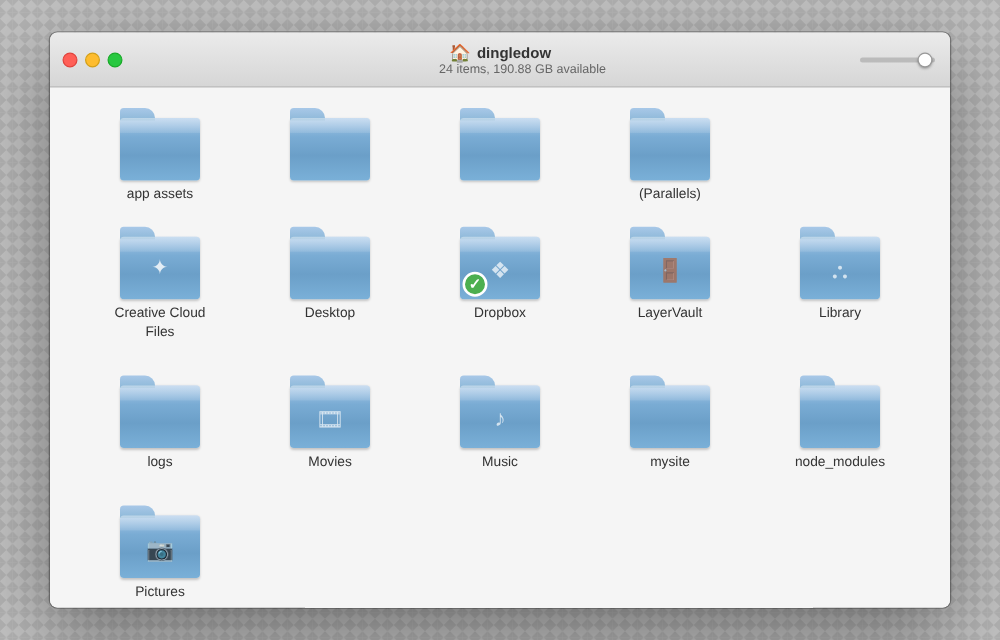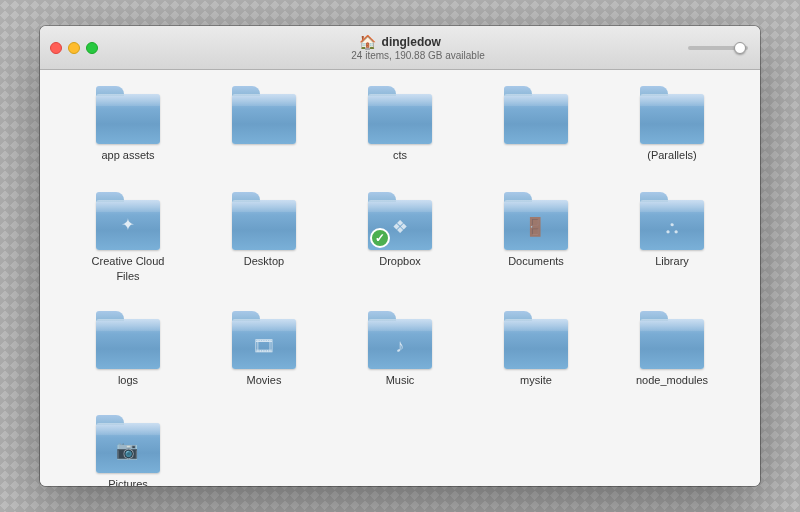--- a/index.html
+++ b/index.html
@@ -244,38 +244,32 @@
     <div class="window-subtitle">24 items, 190.88 GB available</div>
     <div class="slider-area">
       <div class="slider-track">
         <div class="slider-thumb"></div>
       </div>
     </div>
   </div>
 
   <div class="content-area">
 
-    <div style="display:grid; grid-template-columns: repeat(5,1fr); margin-bottom:16px;">
+    <div style="display:grid; grid-template-columns: repeat(5,1fr); margin-bottom:5px;">
       <div class="partial-item">
         <div class="folder-icon">
           <div class="folder-body"></div>
         </div>
         <span class="folder-label">app assets</span>
       </div>
       <div class="partial-item">
         <div class="folder-icon">
           <div class="folder-body"></div>
         </div>
         <span class="folder-label"></span>
-      </div>
-      <div class="partial-item">
-        <div class="folder-icon">
-          <div class="folder-body"></div>
-        </div>
-        <span class="folder-label">cts</span>
       </div>
       <div class="partial-item">
         <div class="folder-icon">
           <div class="folder-body"></div>
         </div>
         <span class="folder-label"></span>
       </div>
       <div class="partial-item">
         <div class="folder-icon">
           <div class="folder-body"></div>
@@ -315,21 +309,21 @@
         <span class="folder-label">Dropbox</span>
       </div>
 
 
       <div class="folder-item">
         <div class="folder-icon">
           <div class="folder-body">
             <div class="folder-icon-overlay" style="font-size:18px;">🚪</div>
           </div>
         </div>
-        <span class="folder-label">Documents</span>
+        <span class="folder-label">LayerVault</span>
       </div>
 
       <div class="folder-item">
         <div class="folder-icon">
           <div class="folder-body">
             <div class="folder-icon-overlay" style="font-size:18px;">⛬</div>
           </div>
         </div>
         <span class="folder-label">Library</span>
       </div>

